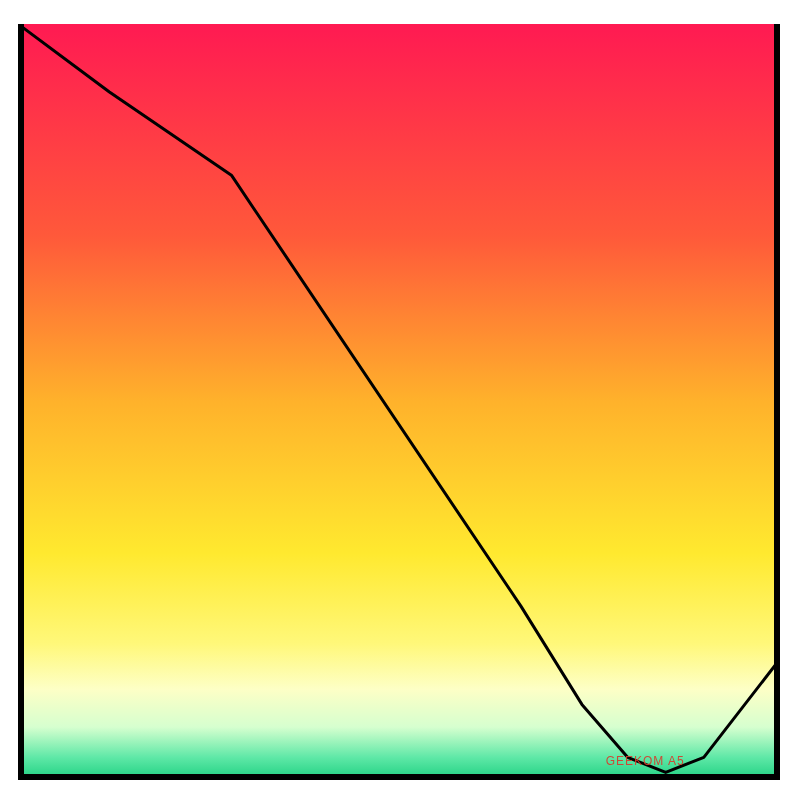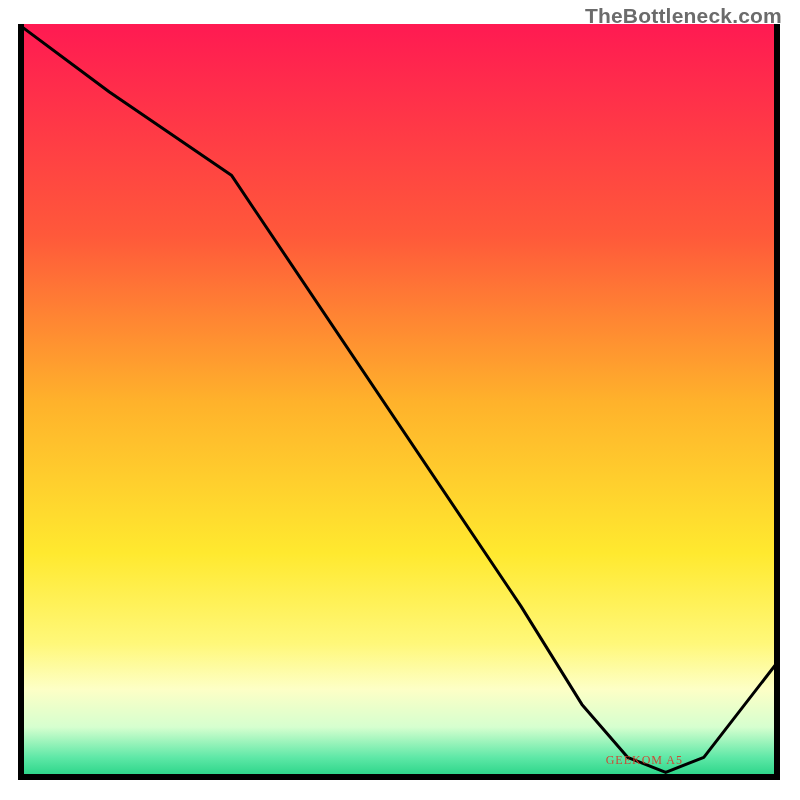--- a/index.html
+++ b/index.html
@@ -35,35 +35,34 @@
   .border.left   { left: 0; top: 0; width: 6px; height: 100%; }
   .border.right  { right: 0; top: 0; width: 6px; height: 100%; }
   .border.bottom { left: 0; bottom: 0; width: 100%; height: 6px; }
   svg.curve {
     position: absolute;
     left: 0; top: 0; width: 100%; height: 100%;
     z-index: 2;
   }
   .anno {
     position: absolute;
-    font-family: Liberation Serif, serif;
+    font-family: Liberation Sans, sans-serif;
     font-size: 12px;
     letter-spacing: 1px;
     color: #d83a2a;
     opacity: 0.9;
     z-index: 4;
     margin-top: 11px;
   }
 </style>
 </head>
 <body>
 
 <div class="wrap">
 
-  <div class="watermark">TheBottleneck.com</div>
 
   <div class="plot-area">
 
     <svg class="gradient" viewBox="0 0 762 756" preserveAspectRatio="none">
       <defs>
         <linearGradient id="bg" x1="0" y1="0" x2="0" y2="1">
             <stop offset="0%" stop-color="#ff1a52"></stop>
             <stop offset="28%" stop-color="#ff593a"></stop>
             <stop offset="50%" stop-color="#ffb22b"></stop>
             <stop offset="70%" stop-color="#ffe92f"></stop>

